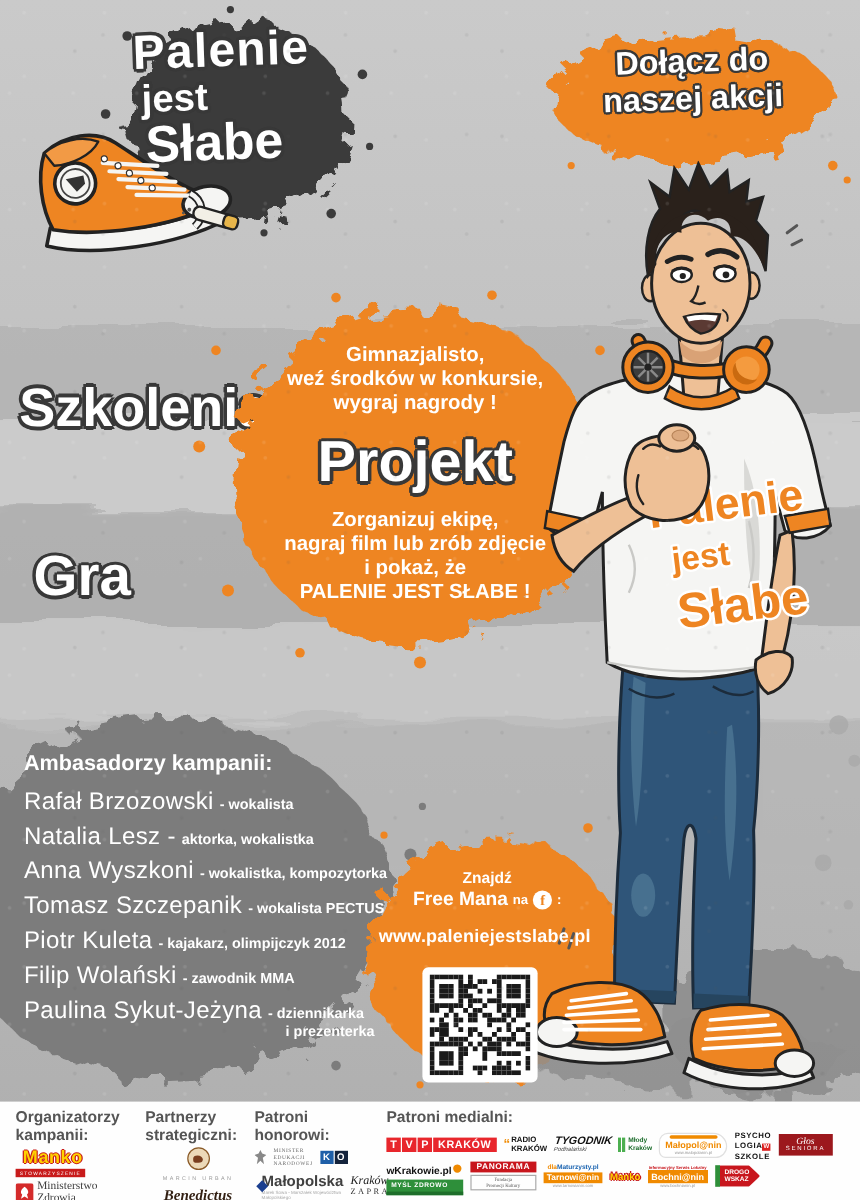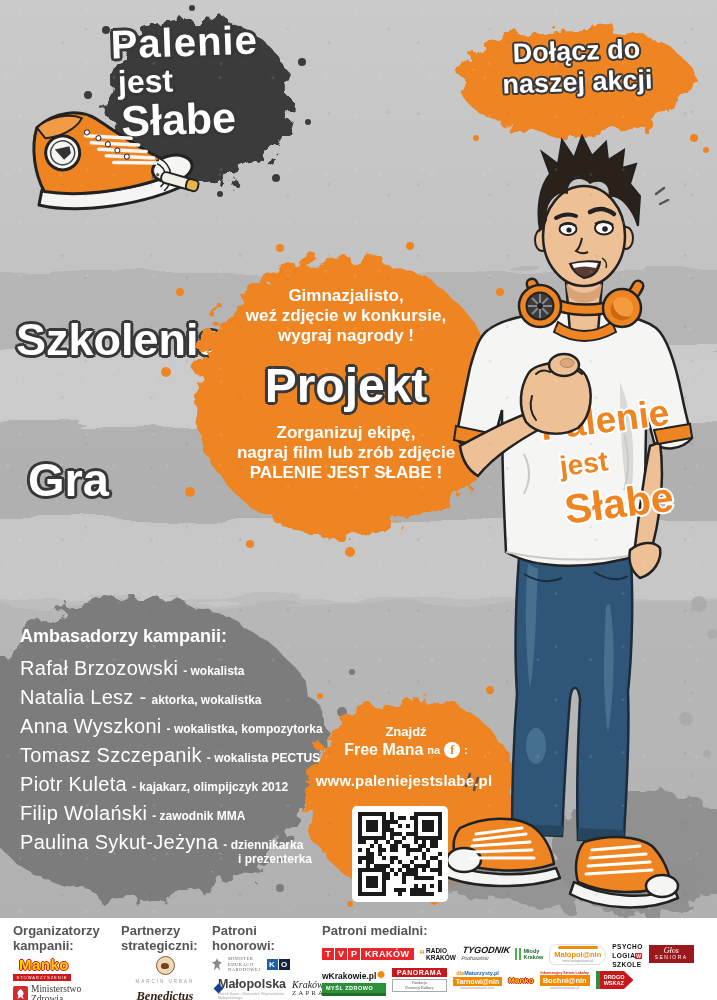--- a/index.html
+++ b/index.html
@@ -222,25 +222,26 @@
       <circle cx="90" cy="312" r="4" fill="#ee8522"></circle>
     <circle cx="190" cy="320" r="5" fill="#ee8522"></circle>
       <circle cx="352" cy="230" r="5" fill="#ee8522"></circle>
     <circle cx="362" cy="140" r="5" fill="#ee8522"></circle>
       <circle cx="340" cy="60" r="4" fill="#ee8522"></circle>
     <circle cx="250" cy="14" r="4" fill="#ee8522"></circle>
       <circle cx="120" cy="16" r="4" fill="#ee8522"></circle>
   </svg>
   <div class="abs z3 contest">
     <div class="intro">Gimnazjalisto,</div>
-    <div class="intro">weź zdjęcie w konkursie,</div>
+    <div class="intro">weź środków w konkursie,</div>
     <div class="intro">wygraj nagrody !</div>
     <div class="ol title">Projekt</div>
     <div class="body">Zorganizuj ekipę,</div>
     <div class="body">nagraj film lub zrób zdjęcie</div>
+    <div class="body">i pokaż, że</div>
     <div class="body">PALENIE JEST SŁABE !</div>
   </div>
 
   <svg class="abs z2" width="165" height="146" style="left:552px;top:772px">
     <ellipse cx="95" cy="80" rx="95" ry="62" fill="#8d8d8d" opacity="0.9" filter="url(#fSplat)"></ellipse>
   </svg>
 
   <svg class="abs z4" width="293" height="782" viewBox="0 0 293 782" style="left:424px;top:134px">
     <g opacity="0.8" fill="#a9a9a9">
       <circle cx="275" cy="470" r="8"></circle>

